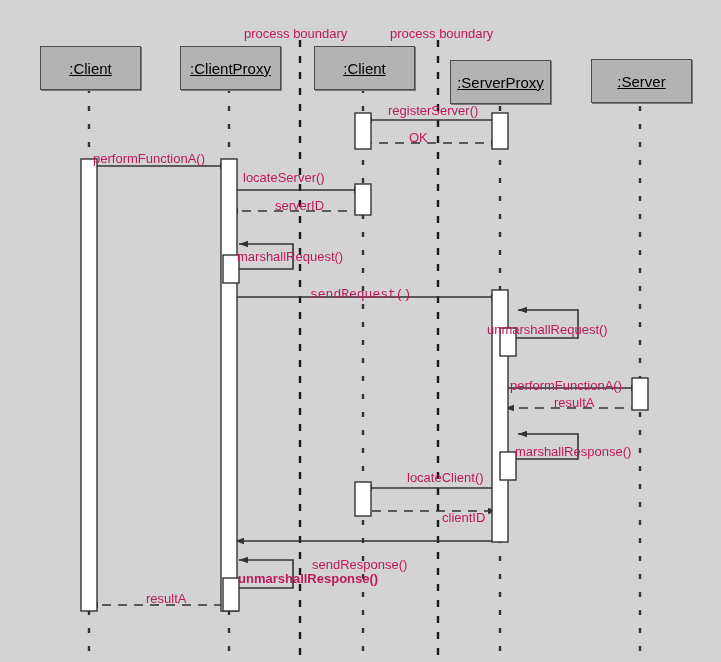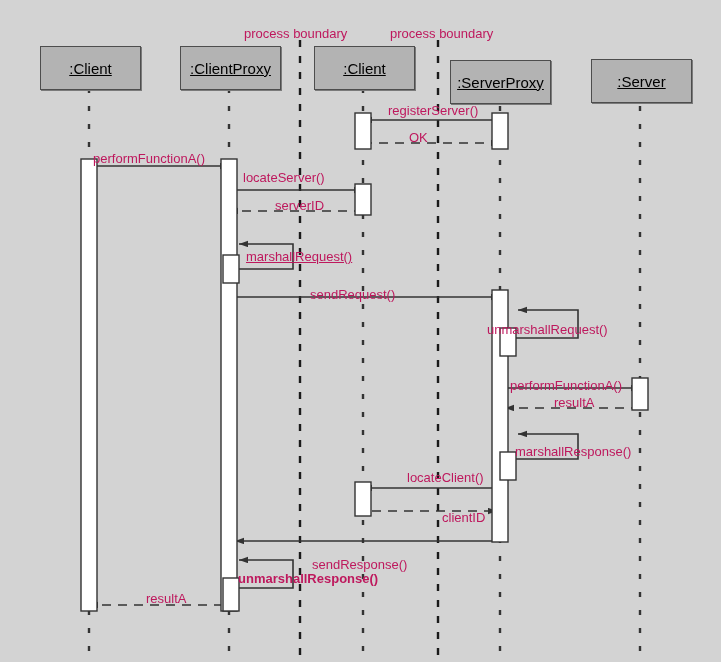--- a/index.html
+++ b/index.html
@@ -122,22 +122,22 @@
       </div>
     </div>
   <div id="labels-layer">
       <div class="lbl boundary-label" style="left: 244px; top: 27px;">process boundary</div>
       <div class="lbl boundary-label" style="left: 390px; top: 27px;">process boundary</div>
       <div class="lbl" style="left: 388px; top: 104px;">registerServer()</div>
       <div class="lbl" style="left: 409px; top: 131px;">OK</div>
       <div class="lbl" style="left: 93px; top: 152px;">performFunctionA()</div>
       <div class="lbl" style="left: 243px; top: 171px;">locateServer()</div>
       <div class="lbl" style="left: 275px; top: 199px;">serverID</div>
-      <div class="lbl" style="left: 246px; top: 250px; text-decoration: underline;">marshallRequest()</div>
-      <div class="lbl" style="left: 310px; top: 288px;">sendRequest()</div>
+      <div class="lbl" style="left: 237px; top: 250px;">marshallRequest()</div>
+      <div class="lbl" style="left: 310px; top: 288px; font-family: Liberation Mono, monospace;">sendRequest()</div>
       <div class="lbl" style="left: 487px; top: 323px;">unmarshallRequest()</div>
       <div class="lbl" style="left: 510px; top: 379px;">performFunctionA()</div>
       <div class="lbl" style="left: 554px; top: 396px;">resultA</div>
       <div class="lbl" style="left: 507px; top: 445px; padding-left: 8px;">marshallResponse()</div>
       <div class="lbl" style="left: 407px; top: 471px;">locateClient()</div>
       <div class="lbl" style="left: 403px; top: 511px; margin-left: 39px;">clientID</div>
       <div class="lbl" style="left: 312px; top: 558px;">sendResponse()</div>
       <div class="lbl" style="left: 238px; top: 572px; font-weight: bold;">unmarshallResponse()</div>
       <div class="lbl" style="left: 146px; top: 592px;">resultA</div>
     </div>

